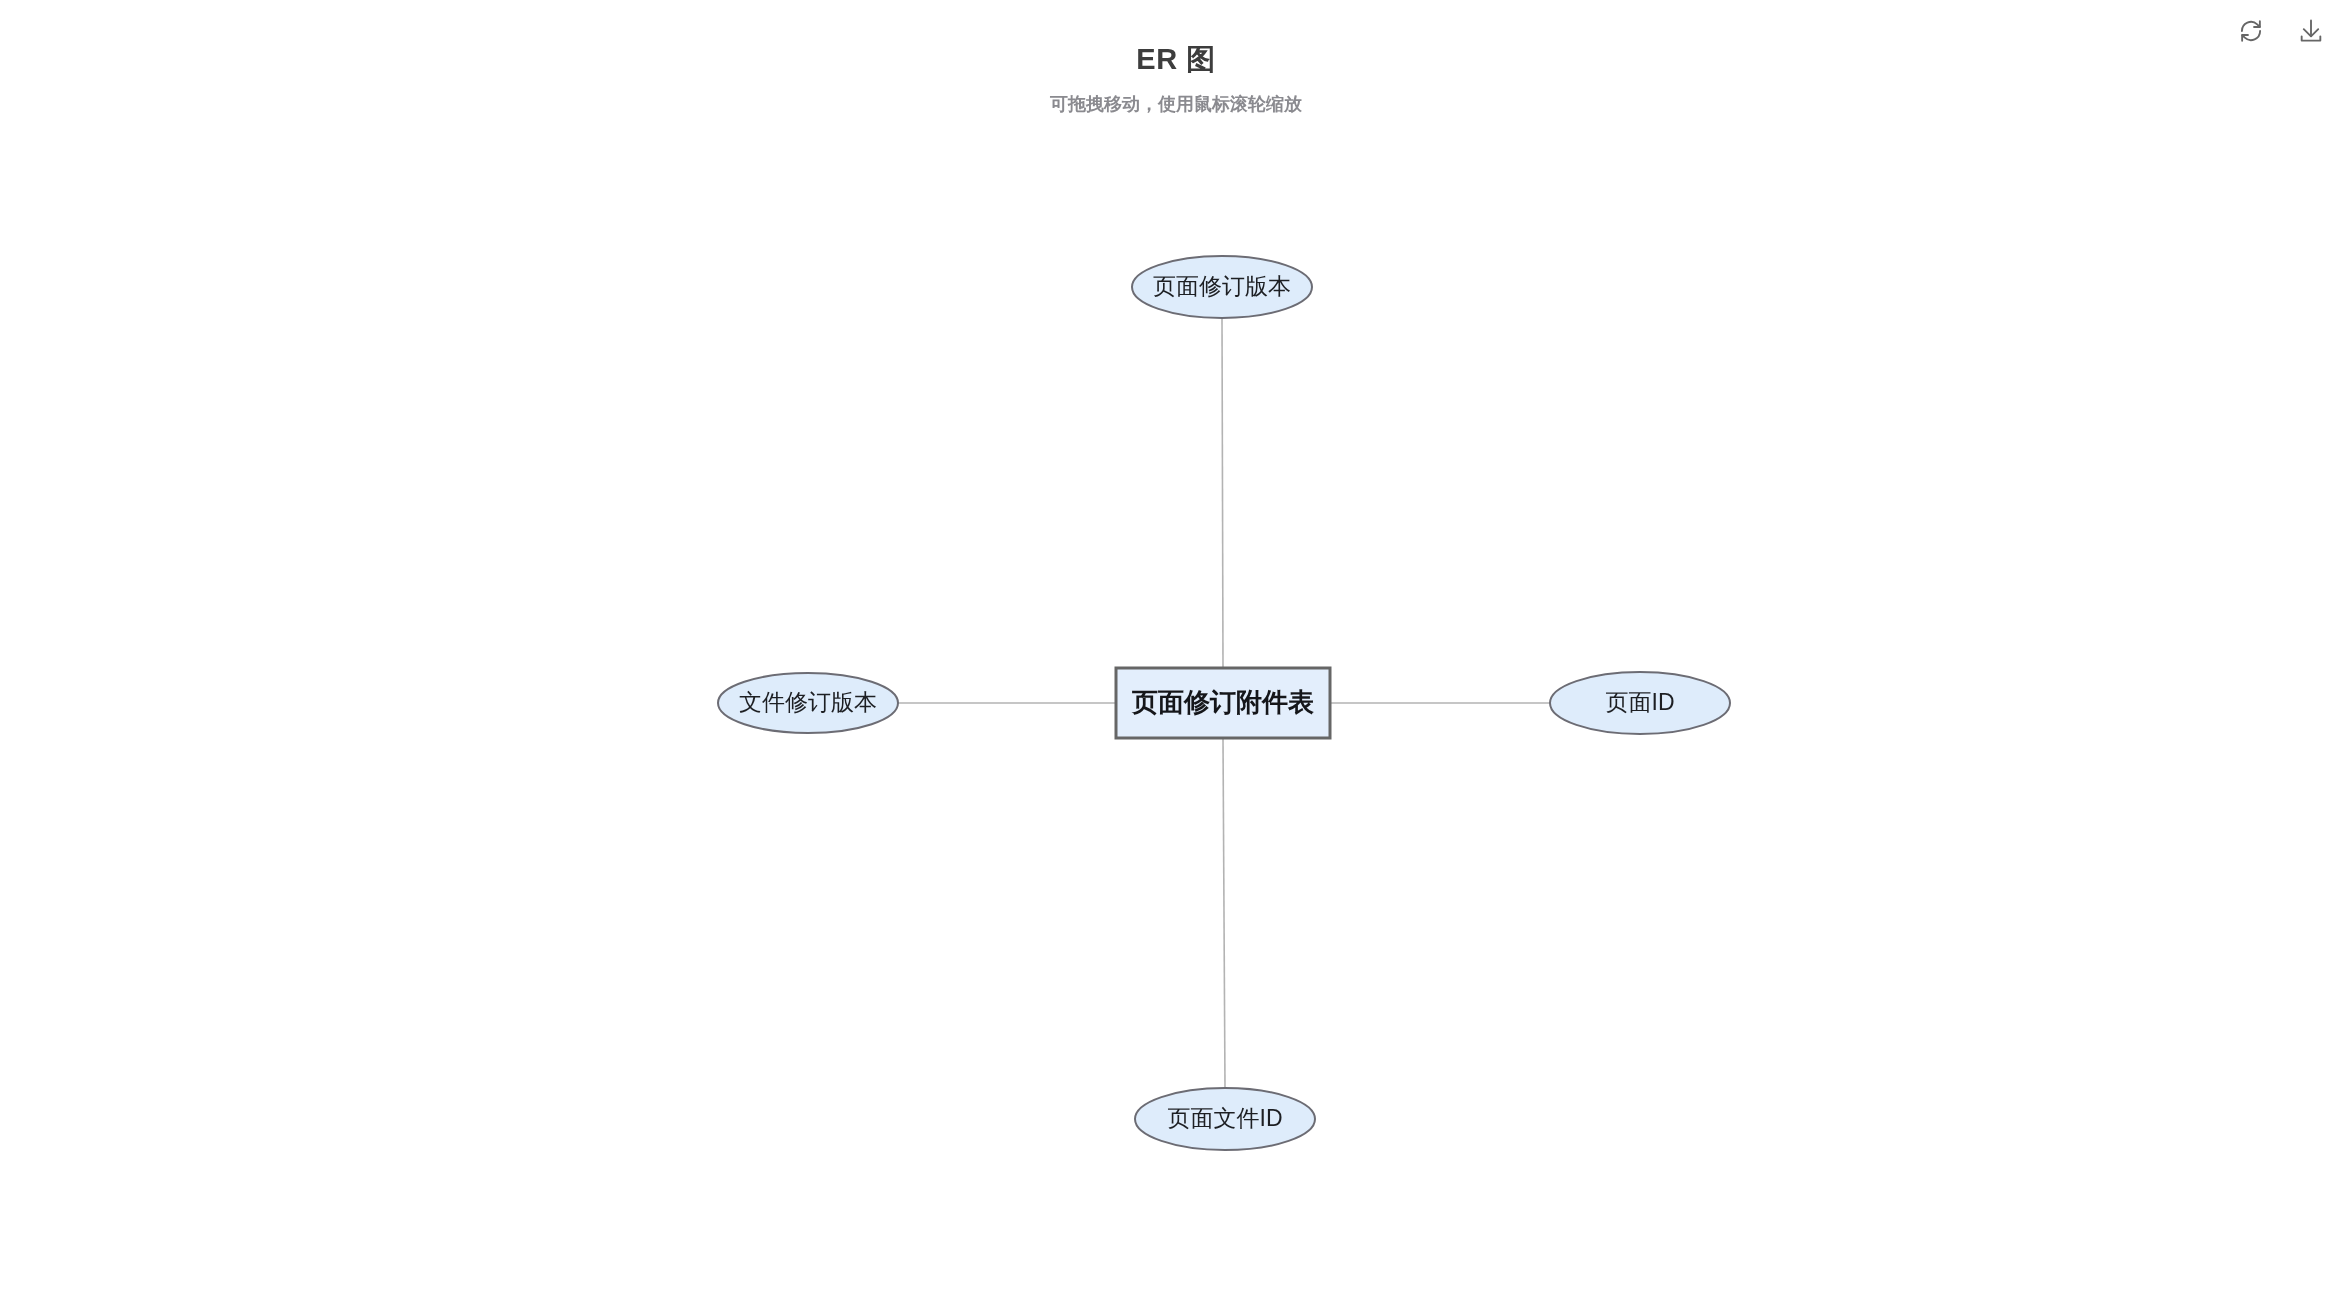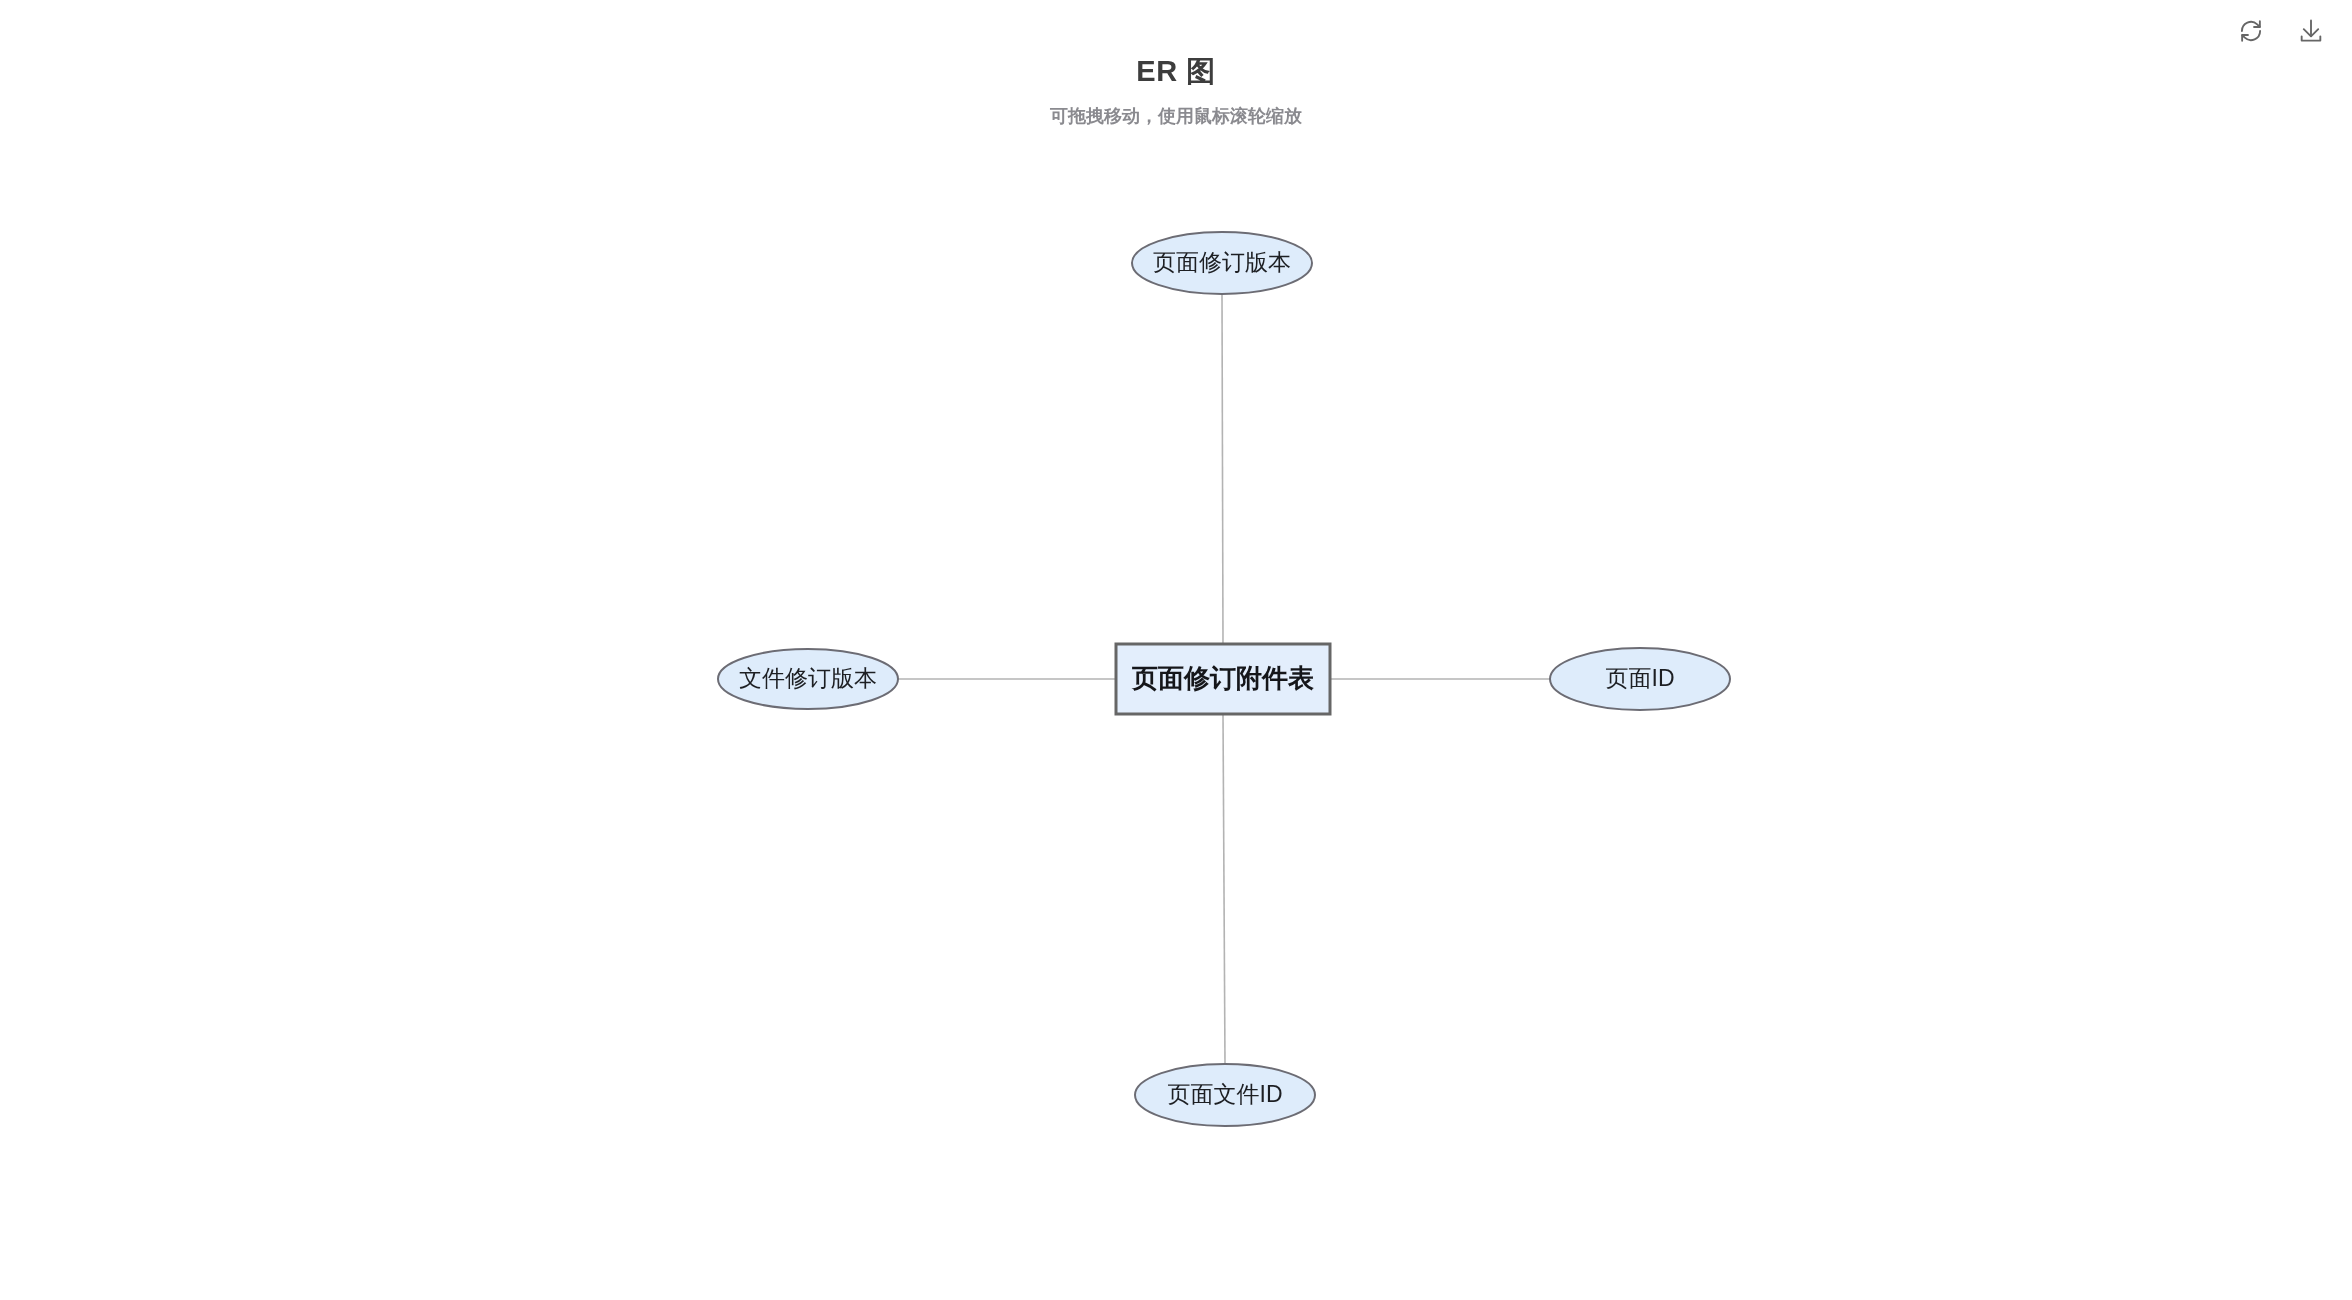--- a/index.html
+++ b/index.html
@@ -36,21 +36,21 @@
     background: transparent;
     border: none;
     padding: 0;
     color: #666666;
   }
   .tool-btn svg { display: block; }
 
   
   .header {
     position: absolute;
-    top: 16px;
+    top: 4px;
     left: 0;
     width: 100%;
     text-align: center;
     pointer-events: none;
   }
   .page-title {
     margin: 0;
     padding-top: 40px;
     font-size: 29px;
     font-weight: bold;
@@ -65,20 +65,21 @@
     color: #8a8a8f;
     font-weight: bold;
     line-height: 1.2;
   }
 
   
   .er-canvas {
     position: absolute;
     inset: 0;
     cursor: grab;
+    margin-top: 24px;
   }
   .er-svg {
     position: absolute;
     top: 0;
     left: 0;
     width: 2352px;
     height: 1300px;
     display: block;
   }
   .edge {

